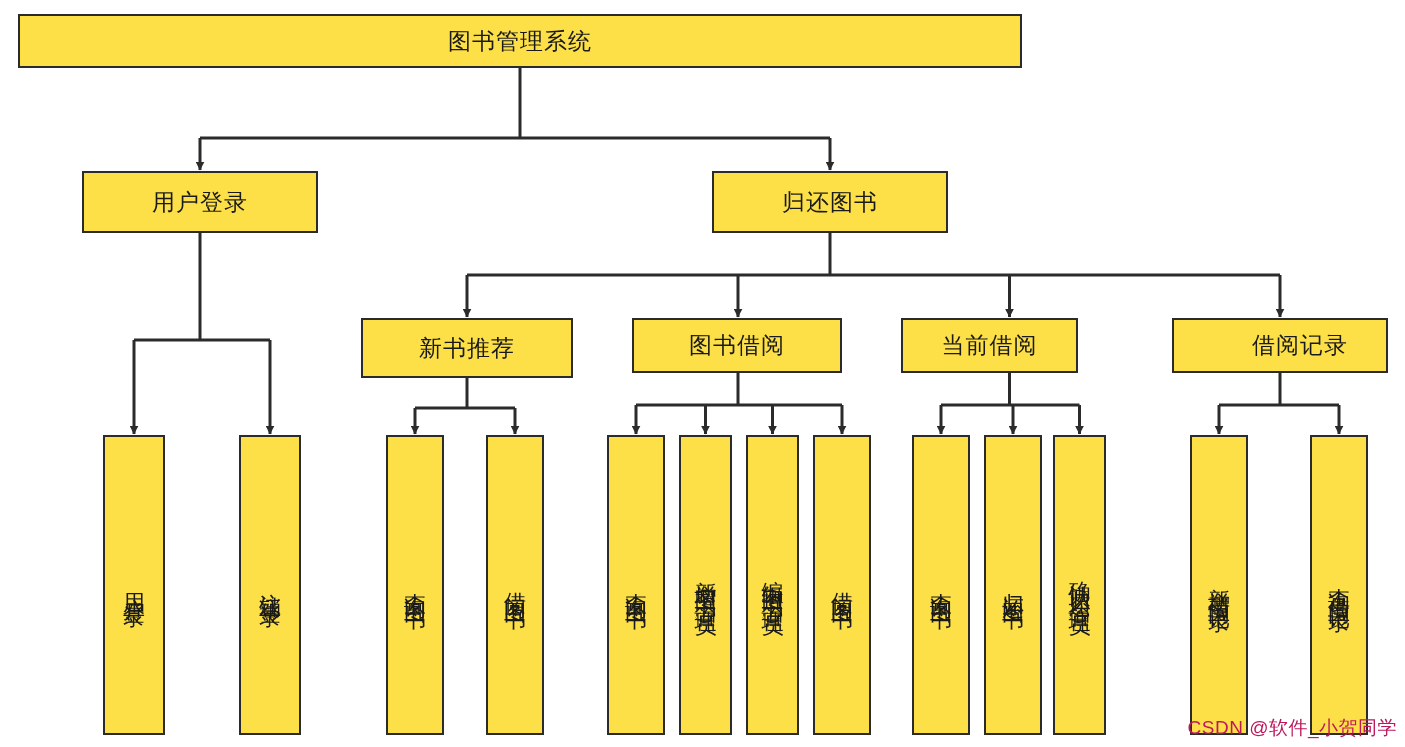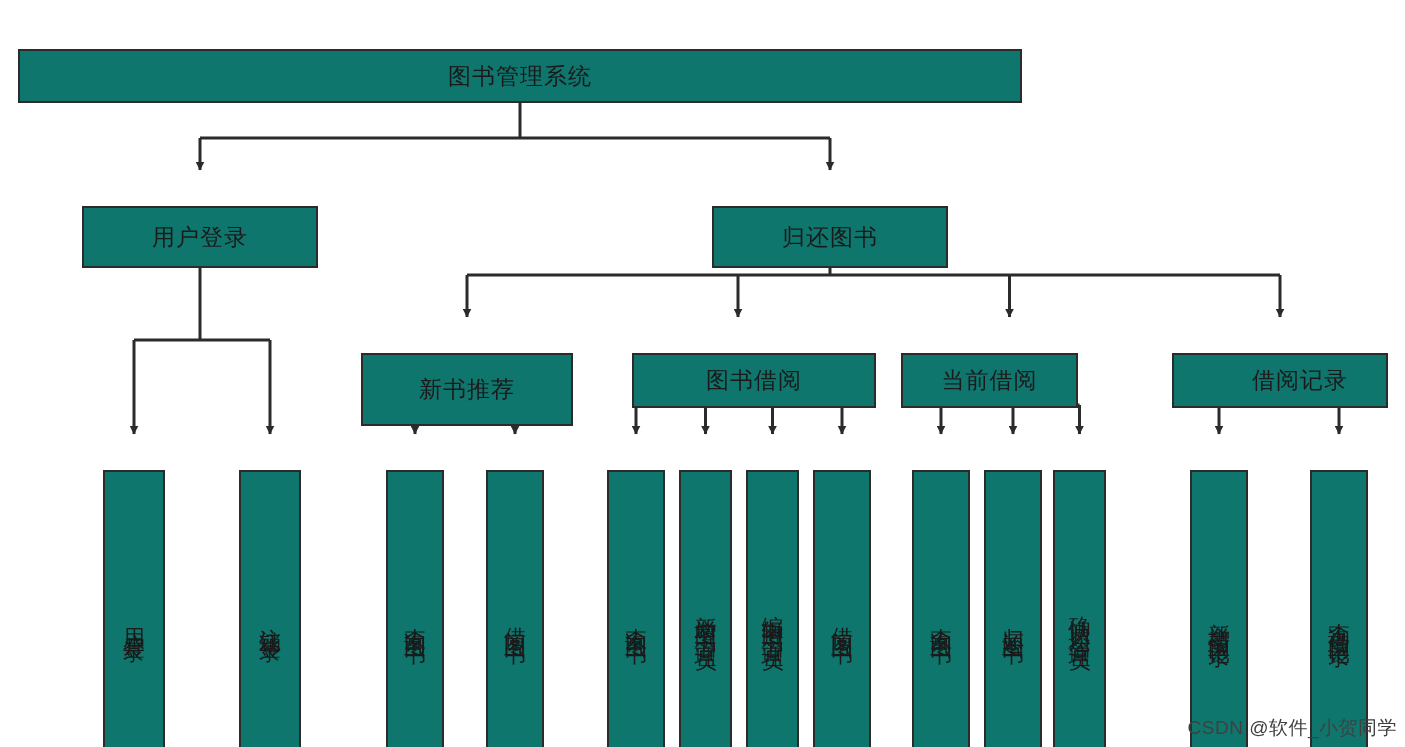--- a/index.html
+++ b/index.html
@@ -14,26 +14,25 @@
     position: relative;
     width: 1405px;
     height: 747px;
     background: #ffffff;
     overflow: hidden;
   }
   .node {
     position: absolute;
     box-sizing: border-box;
     border: 2px solid #2b2b2b;
-    background: #0f766e;
+    background: #fde047;
     display: flex;
     align-items: center;
     justify-content: center;
     color: #1a1a1a;
-    margin-top: 35px;
   }
   .node.horizontal {
     font-size: 23px;
     letter-spacing: 1px;
   }
   .node.vertical {
     writing-mode: vertical-rl;
     text-orientation: upright;
     font-size: 22px;
     letter-spacing: 5px;
@@ -51,21 +50,21 @@
     top: 0;
     width: 1405px;
     height: 747px;
     pointer-events: none;
   }
   .watermark {
     position: absolute;
     right: 8px;
     bottom: 6px;
     font-size: 19px;
-    color: #404040;
+    color: #be185d;
     white-space: nowrap;
     letter-spacing: 0.5px;
   }
 </style>
 </head>
 <body>
 
 <div id="canvas">
   <svg id="edges" viewBox="0 0 1405 747" xmlns="http://www.w3.org/2000/svg">
     <defs>
@@ -113,24 +112,24 @@
   <div id="nodes">
       <div class="node horizontal" style="left: 18px; top: 14px; width: 1004px; height: 54px;">
         <span class="label">图书管理系统</span>
       </div>
       <div class="node horizontal" style="left: 82px; top: 171px; width: 236px; height: 62px;">
         <span class="label">用户登录</span>
       </div>
       <div class="node horizontal" style="left: 712px; top: 171px; width: 236px; height: 62px;">
         <span class="label">归还图书</span>
       </div>
-      <div class="node horizontal" style="left: 361px; top: 318px; width: 212px; height: 73px;">
+      <div class="node horizontal" style="left: 361px; top: 318px; width: 212px; height: 60px;">
         <span class="label">新书推荐</span>
       </div>
-      <div class="node horizontal" style="left: 632px; top: 318px; width: 244px; height: 55px;">
+      <div class="node horizontal" style="left: 632px; top: 318px; width: 210px; height: 55px;">
         <span class="label">图书借阅</span>
       </div>
       <div class="node horizontal" style="left: 901px; top: 318px; width: 177px; height: 55px;">
         <span class="label">当前借阅</span>
       </div>
       <div class="node horizontal" style="left: 1172px; top: 318px; width: 216px; height: 55px; padding-left: 40px;">
         <span class="label">借阅记录</span>
       </div>
       <div class="node vertical" style="left: 103px; top: 435px; width: 62px; height: 300px;">
         <span class="label">用户登录</span>

